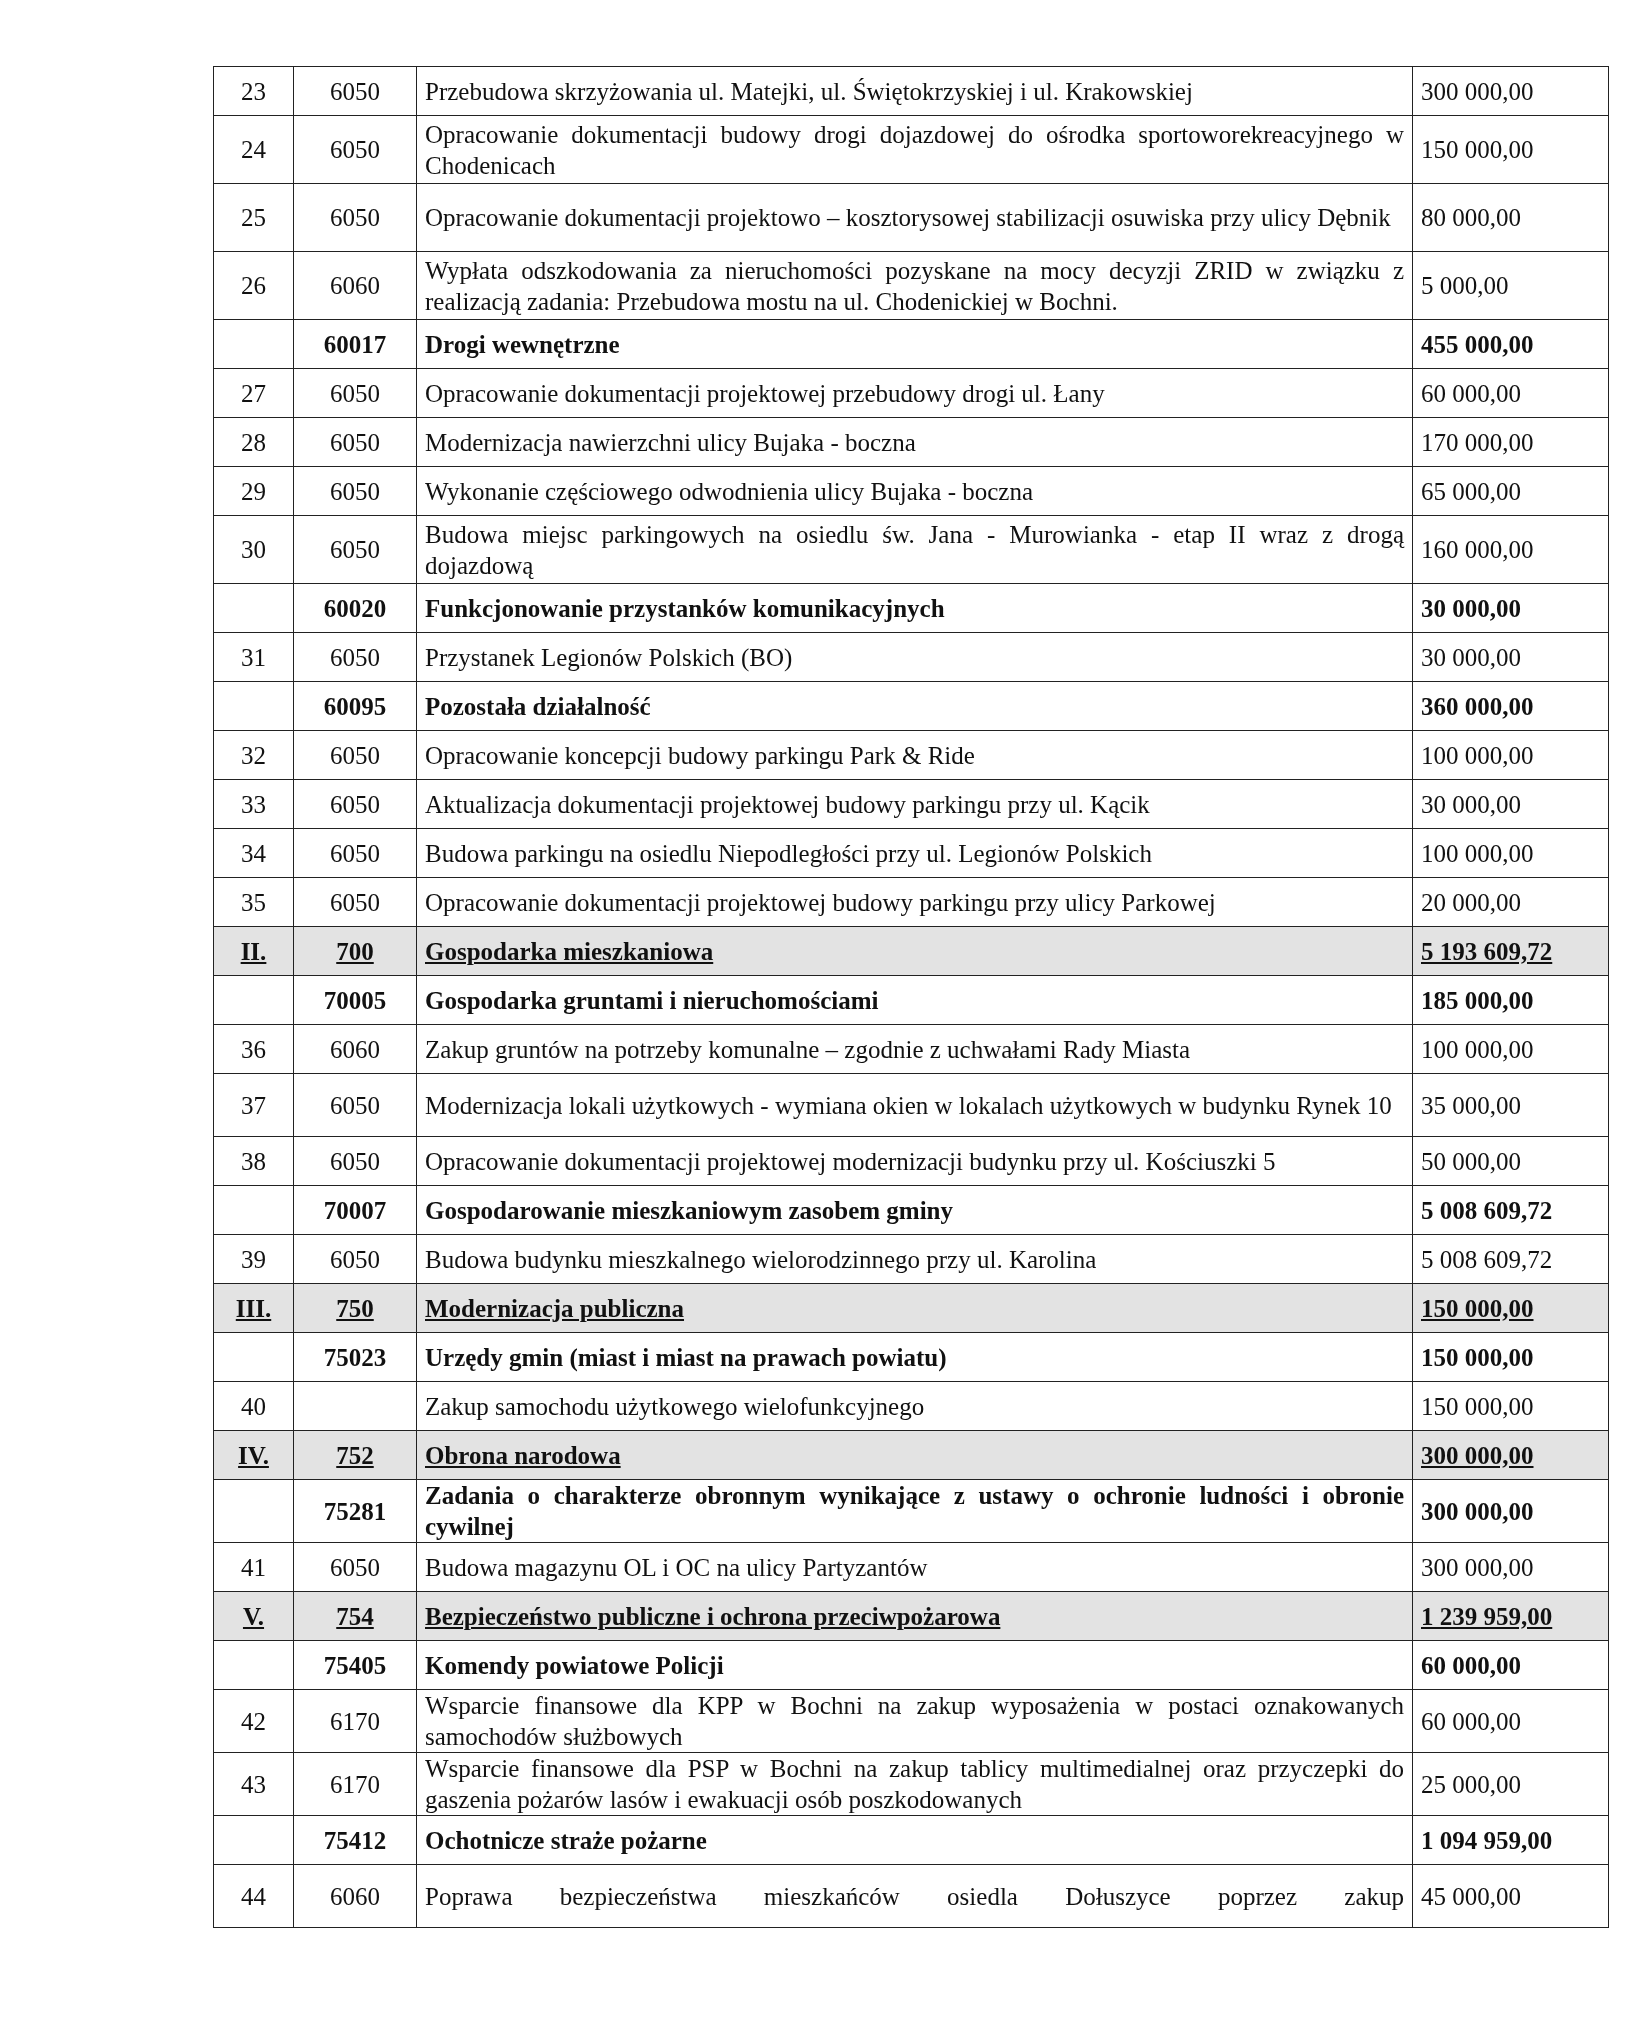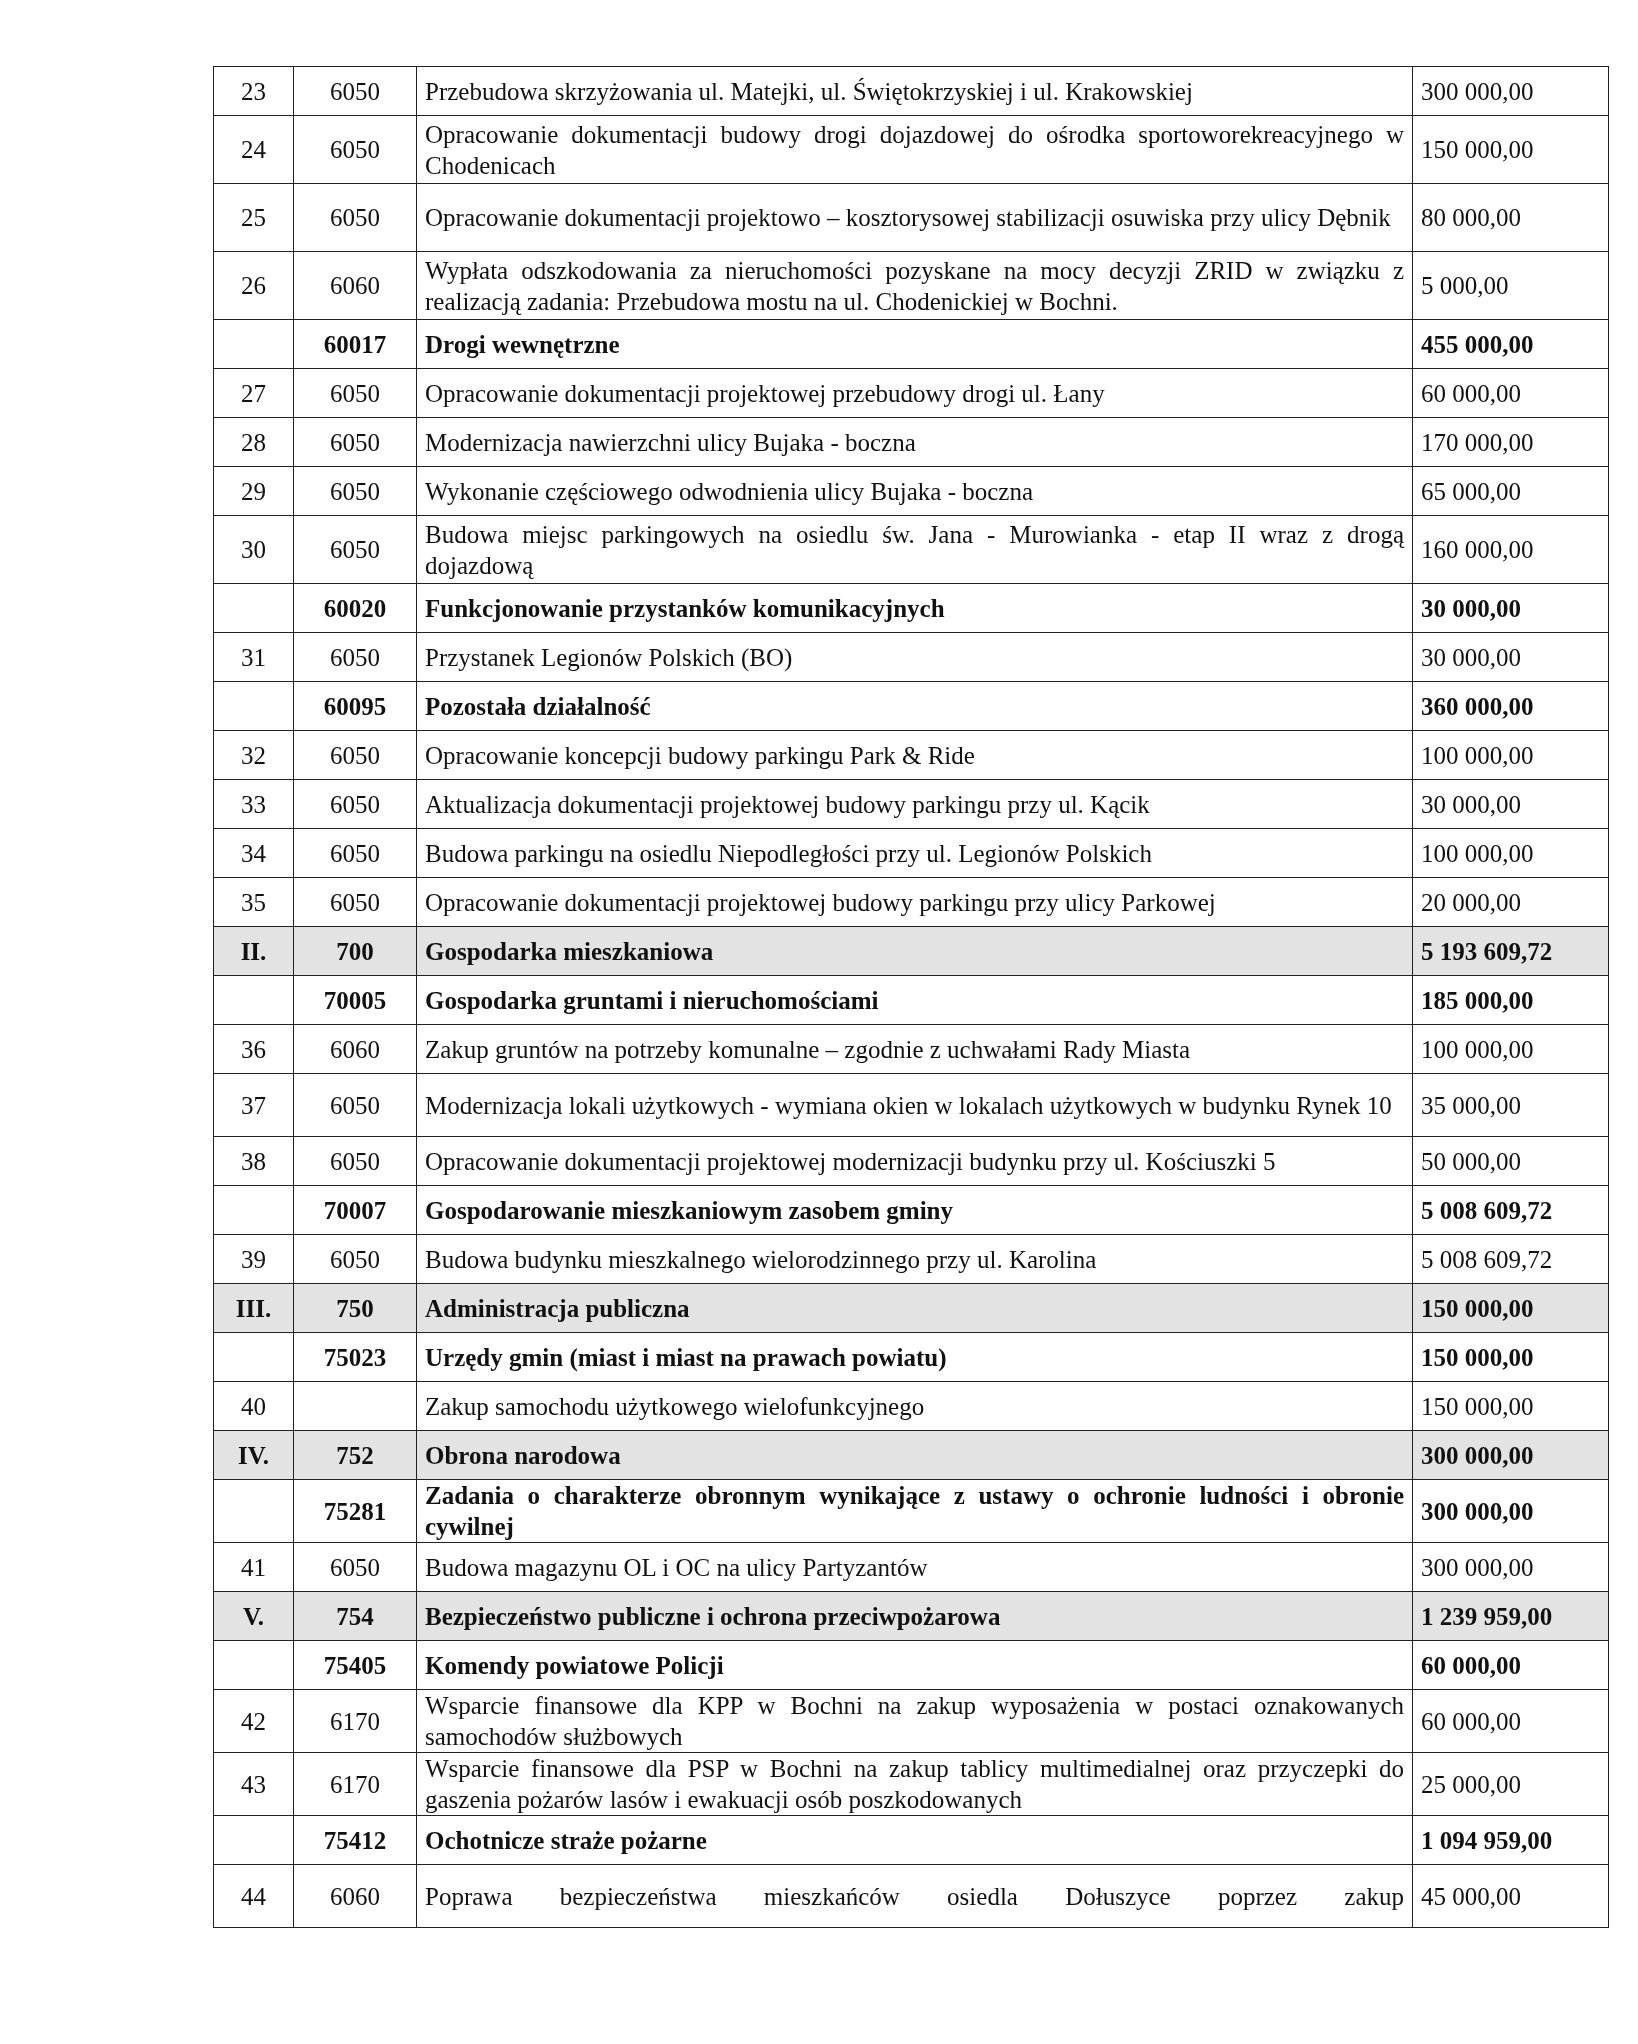--- a/index.html
+++ b/index.html
@@ -9,21 +9,21 @@
                  border-collapse: collapse; table-layout: fixed; }
   table.budget td { border: 1.5px solid #222; font-size: 25px; line-height: 31px;
                     padding: 0 8px; vertical-align: middle; }
   col.c-lp { width: 80px; }
   col.c-code { width: 123px; }
   col.c-desc { width: 996px; }
   col.c-amt { width: 196px; }
   td.lp, td.code { text-align: center; }
   td.desc { text-align: justify; text-align-last: left; }
   td.amt { text-align: left; white-space: nowrap; }
-  tr.section td { background: #e3e3e3; font-weight: bold; }
+  tr.section td { background: #e3e3e3; font-weight: bold; text-decoration: underline; }
   tr.sub td { font-weight: bold; font-family: Liberation Serif, serif; }
   tr.h1 td { height: 48px; }
   tr.h2 td { height: 67px; }
   tr.h2s td { height: 62px; }
 </style>
 </head>
 <body>
 
 <table class="budget">
   <colgroup>
@@ -167,21 +167,21 @@
       </tr>
       <tr class="item h1">
         <td class="lp">39</td>
         <td class="code">6050</td>
         <td class="desc">Budowa budynku mieszkalnego wielorodzinnego przy ul. Karolina</td>
         <td class="amt">5 008 609,72</td>
       </tr>
       <tr class="section h1">
         <td class="lp">III.</td>
         <td class="code">750</td>
-        <td class="desc">Administracja publiczna</td>
+        <td class="desc">Modernizacja publiczna</td>
         <td class="amt">150 000,00</td>
       </tr>
       <tr class="sub h1">
         <td class="lp"></td>
         <td class="code">75023</td>
         <td class="desc">Urzędy gmin (miast i miast na prawach powiatu)</td>
         <td class="amt">150 000,00</td>
       </tr>
       <tr class="item h1">
         <td class="lp">40</td>

